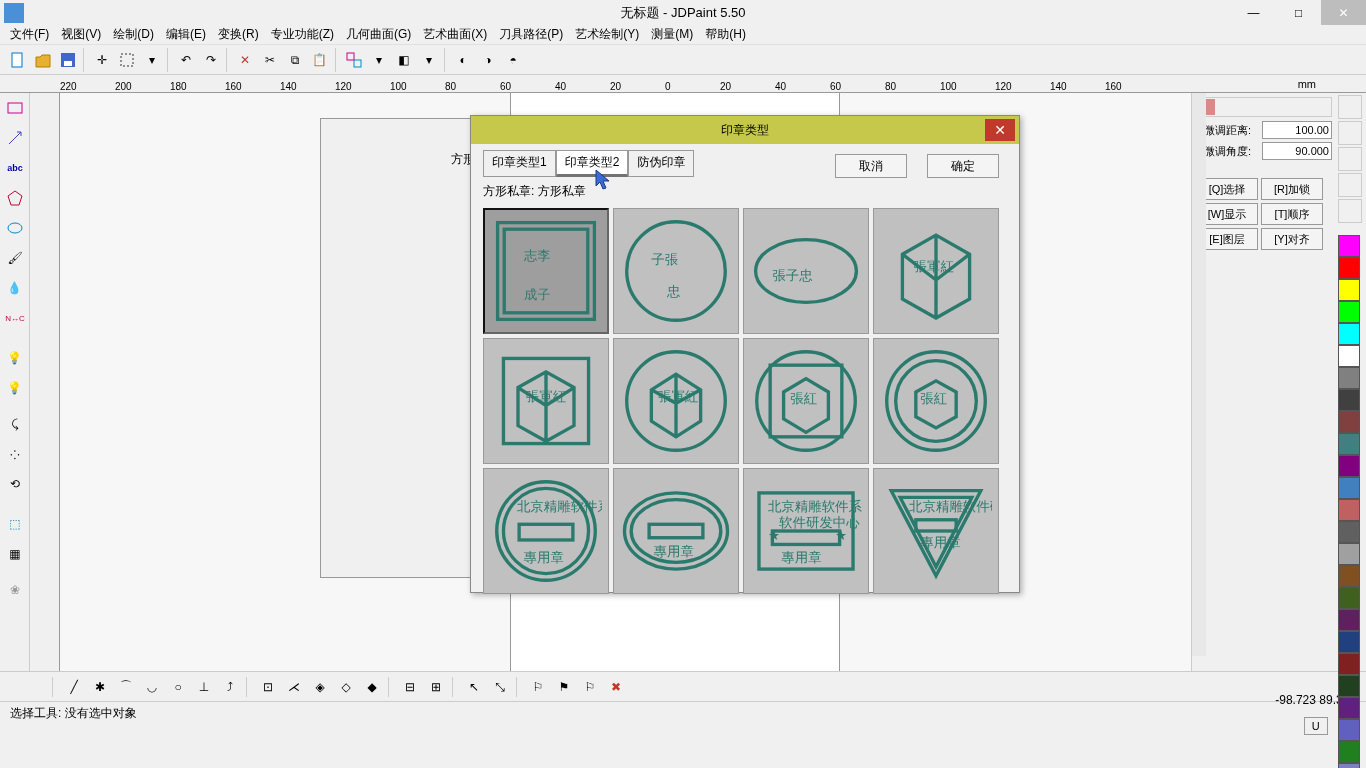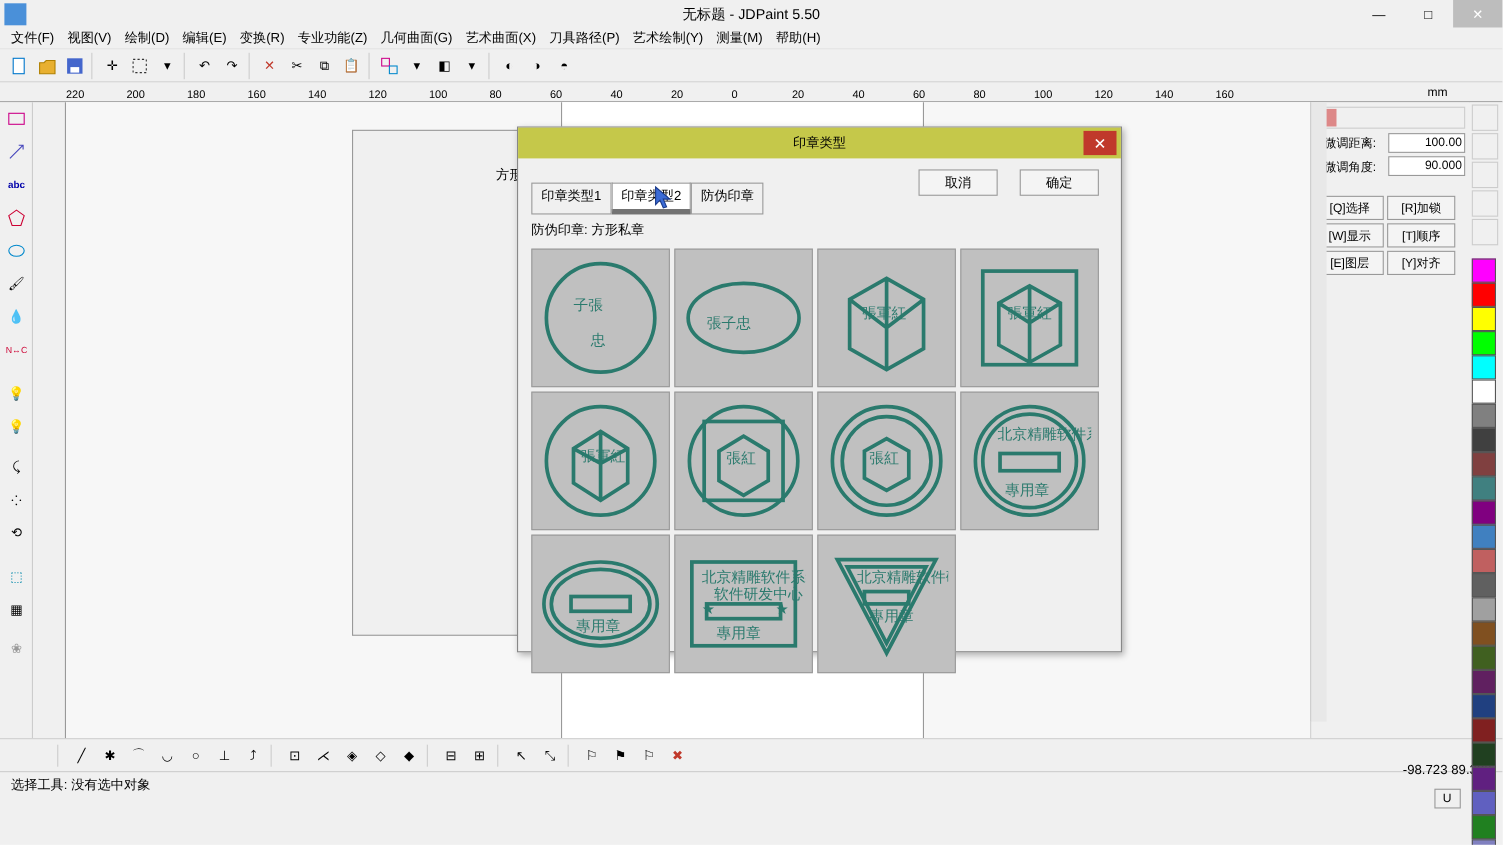--- a/index.html
+++ b/index.html
@@ -70,22 +70,22 @@
 .bg-panel fieldset.inp legend { font-size: 12px; padding: 0 2px; }
 .bg-panel fieldset.inp .hint { font-size: 11px; }
 .bg-panel fieldset.inp input { width: 120px; height: 18px; margin-top: 4px; border: 1px solid #999; background: #fff; }
 
 
 .dialog { position: absolute; left: 470px; top: 115px; width: 550px; height: 478px; background: #f0f0f0; border: 1px solid #888; box-shadow: 2px 2px 6px rgba(0,0,0,0.3); z-index: 100; }
 .dialog .dlg-title { height: 28px; background: #c5c84a; display: flex; align-items: center; justify-content: center; position: relative; font-size: 13px; }
 .dialog .dlg-close { position: absolute; right: 4px; top: 3px; width: 30px; height: 22px; background: #c0392b; color: #fff; display: flex; align-items: center; justify-content: center; cursor: pointer; font-size: 14px; }
 .dialog .dlg-body { padding: 6px 12px; }
 .dialog .dlg-tabs { display: flex; gap: 0; }
-.dialog .dlg-tabs .tab { padding: 3px 8px; border: 1px solid #999; background: #f0f0f0; cursor: pointer; font-size: 12px; margin-top: 16px; }
-.dialog .dlg-tabs .tab.sel { background: #fff; border-bottom: 5px solid #737373; position: relative; z-index: 2; }
+.dialog .dlg-tabs .tab { padding: 3px 8px; border: 1px solid #999; background: #f0f0f0; cursor: pointer; font-size: 12px; }
+.dialog .dlg-tabs .tab.sel { background: #fff; border-bottom: 3px solid #737373; position: relative; z-index: 2; }
 .dialog .dlg-actions { position: absolute; right: 20px; top: 38px; display: flex; gap: 20px; }
 .dialog .dlg-actions button { width: 72px; height: 24px; border: 1px solid #999; background: #f4f4f4; cursor: pointer; }
 .dialog .cur-sel { margin-top: 6px; font-size: 12px; }
 .dialog .grid { display: grid; grid-template-columns: repeat(4, 126px); grid-template-rows: repeat(3, 126px); gap: 4px; margin-top: 8px; }
 .dialog .grid .cell { background: #c0c0c0; border: 1px solid #999; display: flex; align-items: center; justify-content: center; cursor: pointer; padding: 6px; }
 .dialog .grid .cell.sel { background: #9e9e9e; border: 2px inset #666; }
 .dialog .grid .cell svg { width: 100%; height: 100%; }
 
 
 .cursor-fake { position: absolute; left: 594px; top: 168px; z-index: 200; pointer-events: none; }
@@ -355,24 +355,32 @@
     <div class="dlg-tabs">
       <div class="tab">印章类型1</div>
       <div class="tab sel">印章类型2</div>
       <div class="tab">防伪印章</div>
     </div>
     <div class="dlg-actions">
       <button>取消</button>
       <button>确定</button>
     </div>
     <div class="cur-sel">
-      <span>防伪印章:</span>
+      <span>方形私章:</span>
       <span>方形私章</span>
     </div>
     <div class="grid">
+      <div class="cell sel">
+        <svg viewBox="0 0 100 100">
+            <rect x="6" y="6" width="88" height="88" class="ic"></rect>
+            <rect x="12" y="12" width="76" height="76" class="ic"></rect>
+            <text x="30" y="40" font-size="26" fill="#2a7a6d" font-family="cursive">志李</text>
+            <text x="30" y="75" font-size="26" fill="#2a7a6d" font-family="cursive">成子</text>
+          </svg>
+      </div>
       <div class="cell">
         <svg viewBox="0 0 100 100">
             <circle cx="50" cy="50" r="44" class="ic"></circle>
             <text x="28" y="44" font-size="24" fill="#2a7a6d" font-family="cursive">子張</text>
             <text x="42" y="72" font-size="24" fill="#2a7a6d" font-family="cursive">忠</text>
           </svg>
       </div>
       <div class="cell">
         <svg viewBox="0 0 100 100">
             <ellipse cx="50" cy="50" rx="45" ry="28" class="ic"></ellipse>

